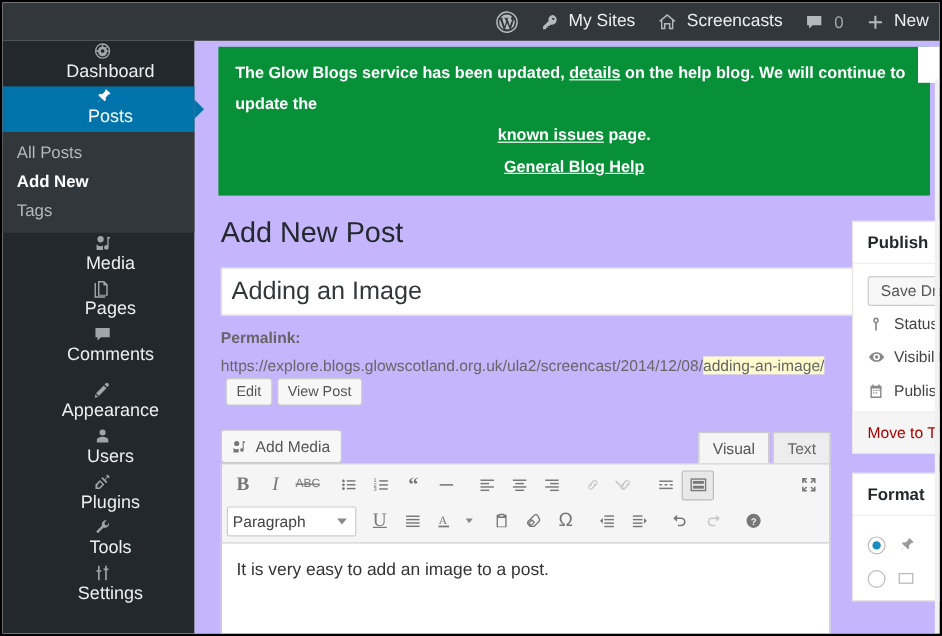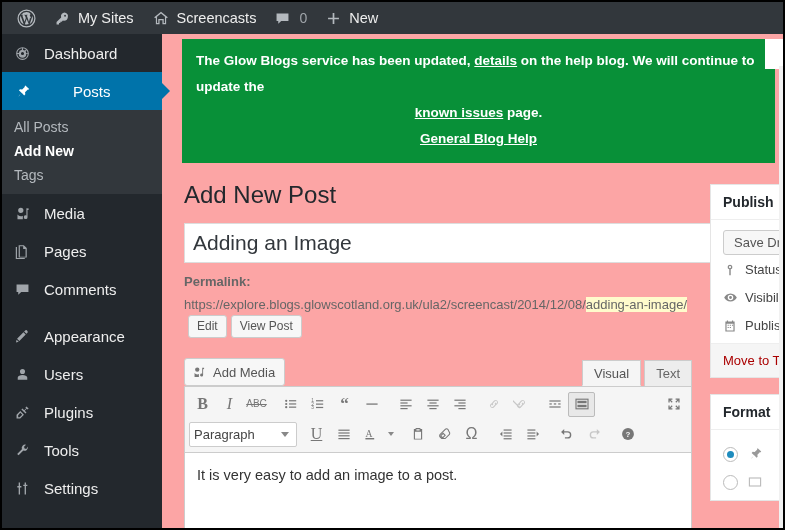--- a/index.html
+++ b/index.html
@@ -18,20 +18,21 @@
   }
 
   
   #adminbar {
     position: absolute; top: 0; left: 0;
     width: 781px; height: 32px;
     background: #32373c;
     display: flex; align-items: center;
     padding-left: 6px;
     z-index: 40;
+    justify-content: flex-end;
   }
   .ab-item {
     display: flex; align-items: center;
     height: 32px;
     padding: 0 9px;
     color: #eee;
     font-size: 14.5px;
     white-space: nowrap;
   }
   .ab-item .lbl { margin-left: 7px; }
@@ -46,29 +47,29 @@
     background: #23282d;
     z-index: 30;
   }
   .menu-top {
     position: relative;
     display: flex; align-items: center;
     height: 38px;
     padding-left: 12px;
     color: #eee;
     font-size: 15px;
+    flex-direction: column;
   }
   .menu-top .mi { width: 22px; display: flex; align-items: center; }
   .menu-top .mi svg { fill: #a0a5aa; display: block; }
   .menu-top .mlabel { margin-left: 8px; }
   .menu-top.current {
     background: #0073aa;
     color: #fff;
     font-weight: normal;
-    gap: 29px;
   }
   .menu-top.current .mi svg { fill: #fff; }
   .menu-top.current:after {
     content: "";
     position: absolute; right: -8px; top: 50%;
     margin-top: -8px;
     border-style: solid;
     border-width: 8px 0 8px 8px;
     border-color: transparent transparent transparent #0073aa;
   }
@@ -80,21 +81,21 @@
     font-size: 14px;
     text-decoration: none;
   }
   .submenu a.cur { color: #fff; font-weight: bold; }
   .menu-gap { height: 9px; }
 
   
   #content {
     position: absolute;
     top: 32px; left: 160px; right: 0; bottom: 0;
-    background: #fca5a5;
+    background: #c4b5fd;
     overflow: hidden;
   }
 
   
   #notice {
     position: relative;
     margin: 5px 8px 0 20px;
     background: #089038;
     color: #fff;
     padding: 9px 14px 11px 14px;

